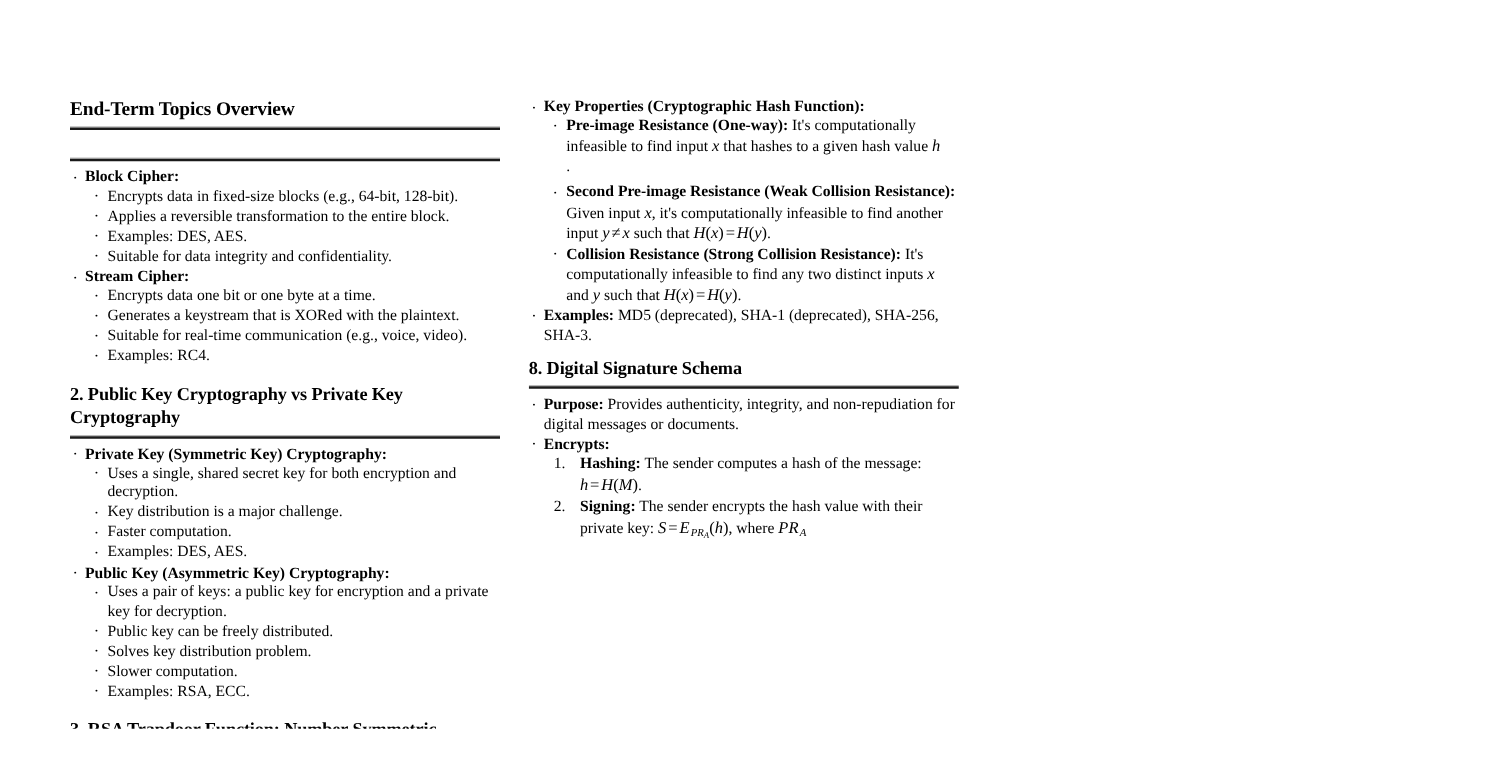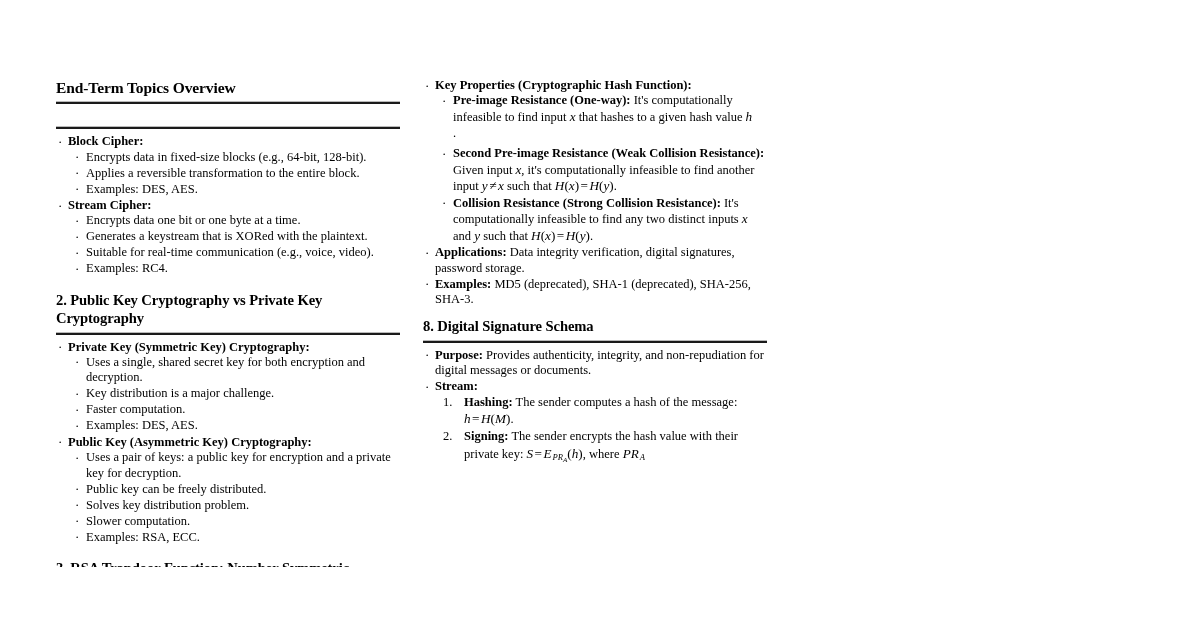--- a/index.html
+++ b/index.html
@@ -187,20 +187,21 @@
       <hr class="rule">
     </div>
 
     <ul class="lvl1">
       <li>
         <b>Block Cipher:</b>
         <ul class="lvl2">
           <li><span>Encrypts data in fixed-size blocks (e.g., 64-bit, 128-bit).</span></li>
           <li><span>Applies a reversible transformation to the entire block.</span></li>
           <li><span>Examples: DES, AES.</span></li>
+          <li><span>Suitable for data integrity and confidentiality.</span></li>
         </ul>
       </li>
       <li>
         <b>Stream Cipher:</b>
         <ul class="lvl2">
           <li><span>Encrypts data one bit or one byte at a time.</span></li>
           <li><span>Generates a keystream that is XORed with the plaintext.</span></li>
           <li><span>Suitable for real-time communication (e.g., voice, video).</span></li>
           <li><span>Examples: RC4.</span></li>
         </ul>
@@ -277,24 +278,20 @@
             <span class="mi math">x</span>
             <span>and</span>
             <span class="mi math">y</span>
             <span>such that</span>
             <span class="math math-lg"><span class="mi">H</span><span class="mn">(</span><span class="mi">x</span><span class="mn">)</span><span class="mo">=</span><span class="mi">H</span><span class="mn">(</span><span class="mi">y</span><span class="mn">)</span></span><span>.</span>
           </li>
 
         </ul>
       </li>
 
-      <li>
-        <b>Applications:</b>
-        <span>Data integrity verification, digital signatures, password storage.</span>
-      </li>
 
       <li>
         <b>Examples:</b>
         <span>MD5 (deprecated), SHA-1 (deprecated), SHA-256, SHA-3.</span>
       </li>
 
     </ul>
 
     <div class="h-gap-sm"></div>
 
@@ -302,21 +299,21 @@
       <h2 class="sec-title">8. Digital Signature Schema</h2>
       <hr class="rule">
     </div>
 
     <ul class="lvl1">
       <li>
         <b>Purpose:</b>
         <span>Provides authenticity, integrity, and non-repudiation for digital messages or documents.</span>
       </li>
       <li>
-        <b>Stream:</b>
+        <b>Encrypts:</b>
 
         <ol class="numlist">
           <li>
             <b>Hashing:</b>
             <span>The sender computes a hash of the message:</span>
             <span class="math math-lg"><span class="mi">h</span><span class="mo">=</span><span class="mi">H</span><span class="mn">(</span><span class="mi">M</span><span class="mn">)</span></span><span>.</span>
           </li>
           <li>
             <b>Signing:</b>
             <span>The sender encrypts the hash value with their private key:</span>

